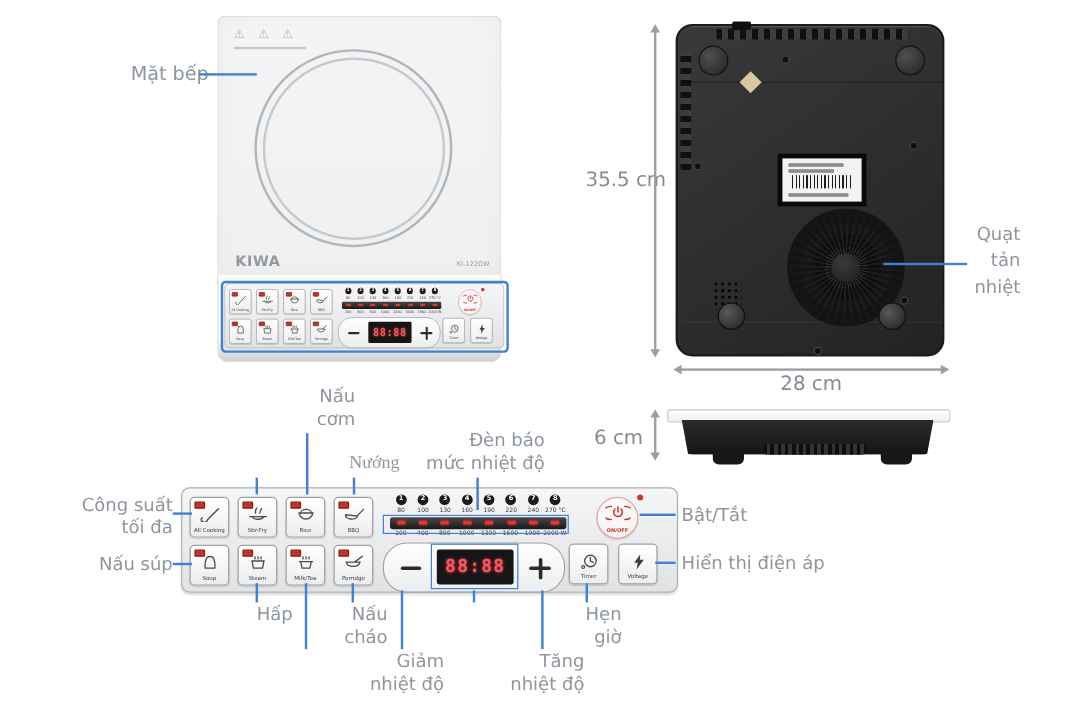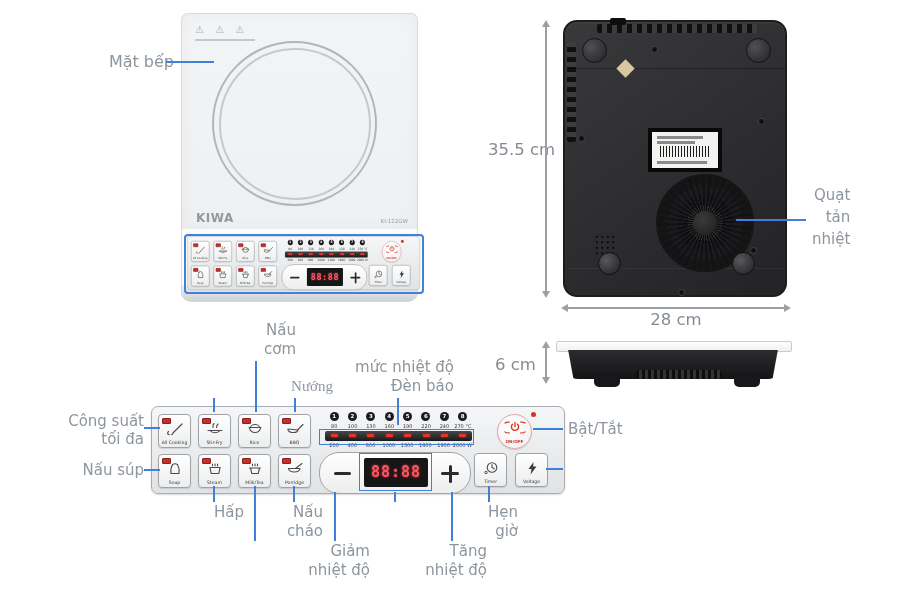--- a/index.html
+++ b/index.html
@@ -537,22 +537,22 @@
     <div>cơm</div>
   </div>
   <div class="vline" style="left:255px;top:361px;height:51px;"></div>
 
   <div class="vline" style="left:213px;top:398px;height:14px;"></div>
 
   <div class="lab" style="left:253px;top:377px;width:80px;font-family:Liberation Serif, serif;">Nướng</div>
   <div class="vline" style="left:294px;top:398px;height:14px;"></div>
 
   <div class="lab" style="left:334px;top:358px;width:120px;">
+    <div>Đèn báo</div>
     <div>mức nhiệt độ</div>
-    <div>Đèn báo</div>
   </div>
   <div class="vline" style="left:397px;top:398px;height:27px;"></div>
 
   <div class="lab" style="left:56px;top:412px;width:88px;line-height:18px;">
     <div>Công suất</div>
     <div>tối đa</div>
   </div>
   <div class="hline" style="left:144px;top:427px;width:16px;"></div>
 
   <div class="lab" style="left:64px;top:461px;width:80px;">Nấu súp</div>
@@ -585,15 +585,16 @@
 
   <div class="lab" style="left:462px;top:503px;width:56px;">
     <div>Hẹn</div>
     <div>giờ</div>
   </div>
   <div class="vline" style="left:488px;top:486px;height:16px;"></div>
 
   <div class="lab left" style="left:568px;top:420px;">Bật/Tắt</div>
   <div class="hline" style="left:533px;top:428px;width:30px;"></div>
 
+  <div class="lab left" style="left:568px;top:460px;">Hiển thị điện áp</div>
   <div class="hline" style="left:546px;top:468px;width:17px;"></div>
 
 </div>
 
 </body></html>

